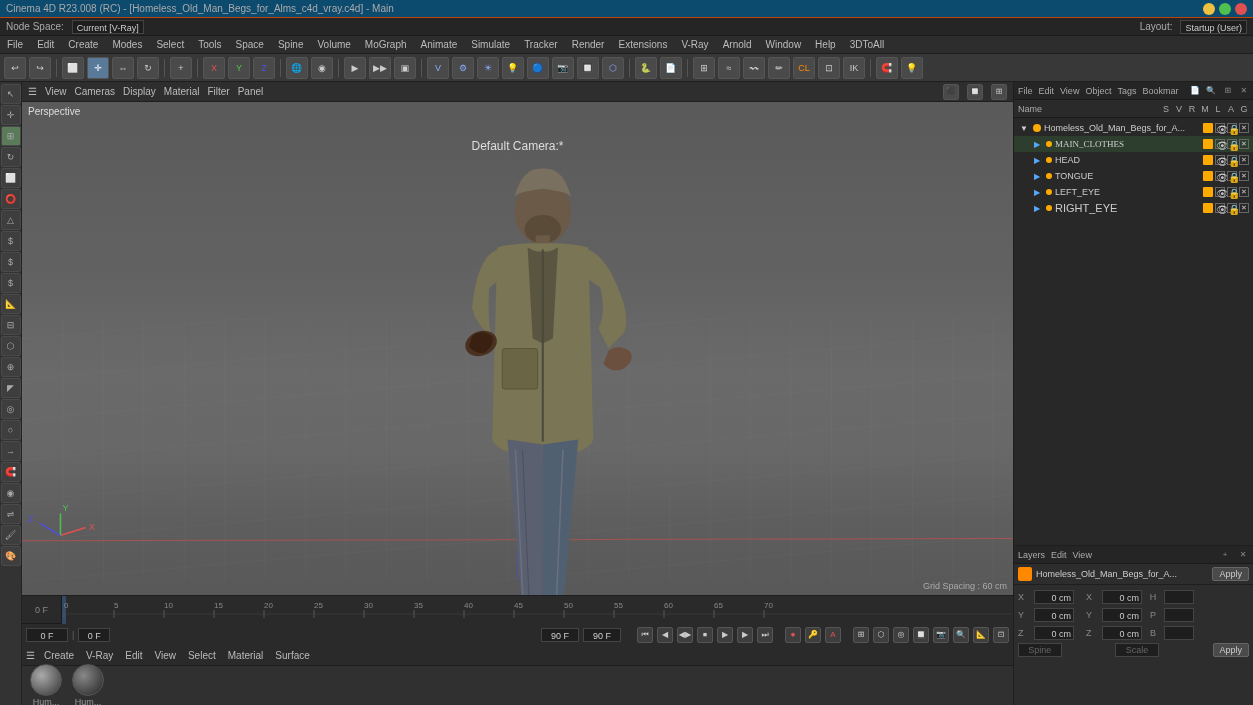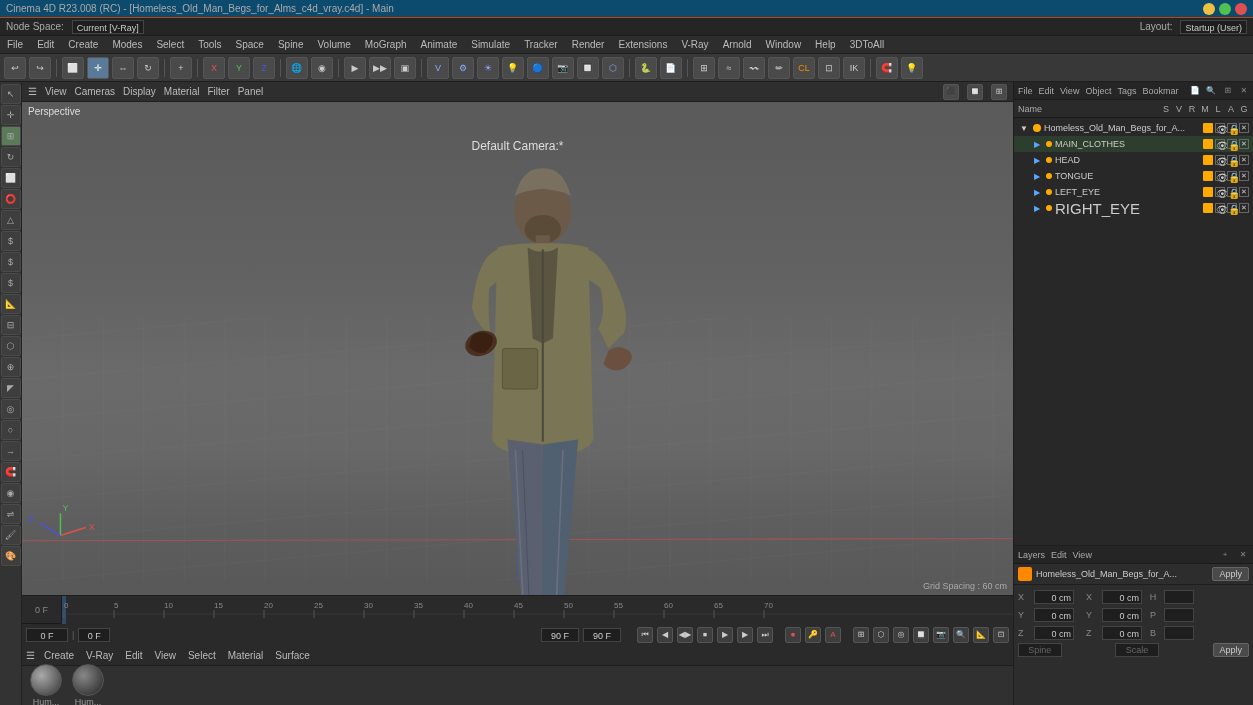--- a/index.html
+++ b/index.html
@@ -784,21 +784,21 @@
           <div style="width:10px;height:10px;border:1px solid #666;">👁</div>
           <div style="width:10px;height:10px;border:1px solid #666;">🔒</div>
           <div style="width:10px;height:10px;border:1px solid #666;font-size:7px;display:flex;align-items:center;justify-content:center;">✕</div>
         </div>
       </div>
 
       <div class="tree-item tree-item-main">
         <span class="tree-indent"></span>
         <span class="tree-icon tree-icon-poly">▶</span>
         <div class="tree-dot-sm"></div>
-        <span style="flex:1;font-size:9px;color:#ccc;">MAIN_CLOTHES</span>
+        <span style="flex:1;font-size:9px;color:#ccc;font-family:Liberation Serif, serif;">MAIN_CLOTHES</span>
         <div style="display:flex;gap:2px;">
           <div style="width:10px;height:10px;background:#fa0;border-radius:1px;"></div>
           <div style="width:10px;height:10px;border:1px solid #666;">👁</div>
           <div style="width:10px;height:10px;border:1px solid #666;">🔒</div>
           <div style="width:10px;height:10px;border:1px solid #666;font-size:7px;display:flex;align-items:center;justify-content:center;">✕</div>
         </div>
       </div>
 
       <div class="tree-item">
         <span class="tree-indent"></span>
@@ -836,21 +836,21 @@
           <div style="width:10px;height:10px;border:1px solid #666;">👁</div>
           <div style="width:10px;height:10px;border:1px solid #666;">🔒</div>
           <div style="width:10px;height:10px;border:1px solid #666;font-size:7px;display:flex;align-items:center;justify-content:center;">✕</div>
         </div>
       </div>
 
       <div class="tree-item">
         <span class="tree-indent"></span>
         <span class="tree-icon tree-icon-poly">▶</span>
         <div class="tree-dot-sm"></div>
-        <span style="flex:1;font-size:15px;color:#ccc;">RIGHT_EYE</span>
+        <span style="flex:1;font-size:11px;color:#ccc;">RIGHT_EYE</span>
         <div style="display:flex;gap:2px;">
           <div style="width:10px;height:10px;background:#fa0;border-radius:1px;"></div>
           <div style="width:10px;height:10px;border:1px solid #666;">👁</div>
           <div style="width:10px;height:10px;border:1px solid #666;">🔒</div>
           <div style="width:10px;height:10px;border:1px solid #666;font-size:7px;display:flex;align-items:center;justify-content:center;">✕</div>
         </div>
       </div>
     </div>
 
     <div id="rp-bottom">

